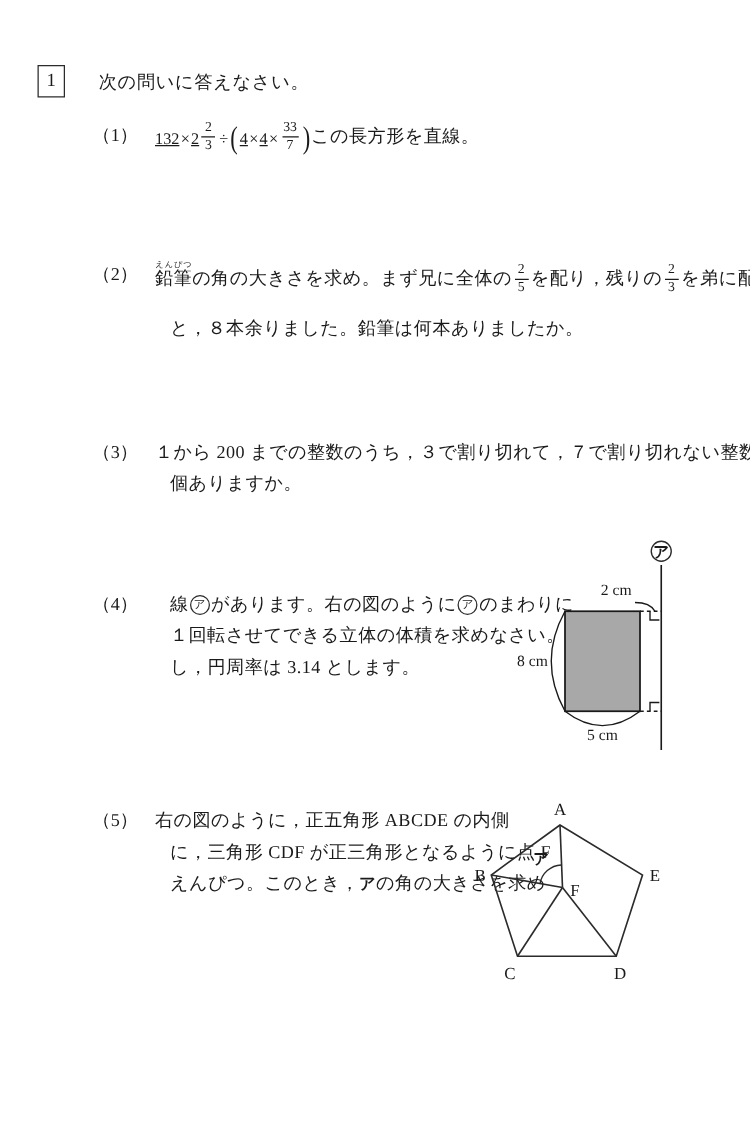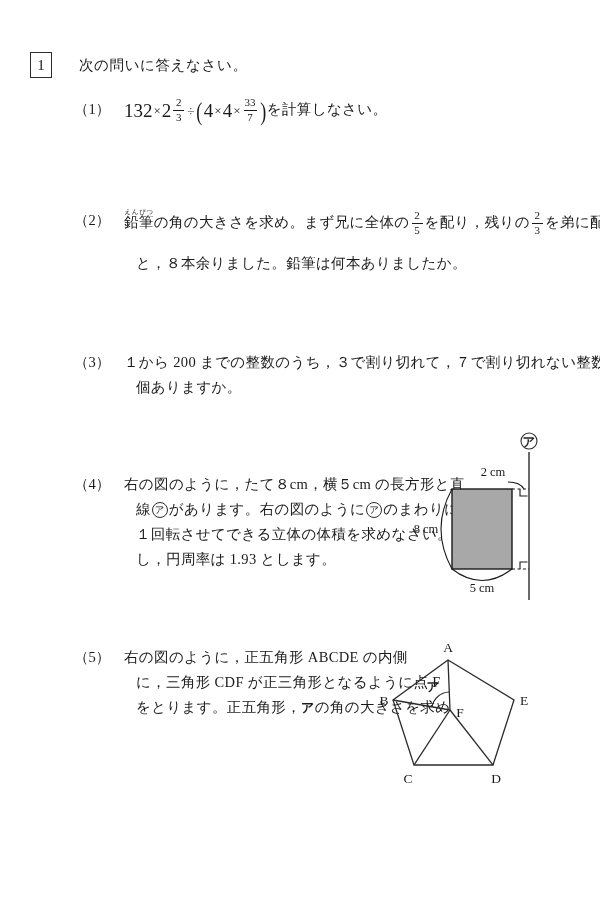--- a/index.html
+++ b/index.html
@@ -69,21 +69,21 @@
   .indent-1 { padding-left: 12px; }
 
   
   .mathrow {
     display: inline-flex;
     align-items: center;
     vertical-align: middle;
     font-size: 14px;
     letter-spacing: 0;
   }
-  .mnum { font-size: 19px; }
+  .mnum { font-size: 13px; text-decoration: underline; }
   .op { padding: 0 1px; font-size: 13px; }
   .frac {
     display: inline-flex;
     flex-direction: column;
     align-items: center;
     vertical-align: middle;
     margin: 0 2px;
     position: relative;
     top: -0.5px;
   }
@@ -186,21 +186,21 @@
           <span class="mnum">4</span>
           <span class="op">×</span>
           <span class="mnum">4</span>
           <span class="op">×</span>
           <span class="frac">
             <span class="nu">33</span>
             <span class="bar"></span>
             <span class="de">7</span>
           </span>
           <span class="bigparen">)</span>
-        </span><span>を計算しなさい。</span>
+        </span><span>この長方形を直線。</span>
       </span>
     </span>
   </div>
 
   <div class="q" style="left:74px; top:208px;">
     <span class="q-label">（2）</span>
     <span class="q-body">
       <span class="q-line">
         <ruby><span>鉛筆</span><rt>えんぴつ</rt></ruby><span>の角の大きさを求め。まず兄に全体の</span><span class="frac">
             <span class="nu">2</span>
@@ -220,26 +220,25 @@
     <span class="q-label">（3）</span>
     <span class="q-body">
       <span class="q-line">１から 200 までの整数のうち，３で割り切れて，７で割り切れない整数は何</span>
       <span class="q-line indent-1">個ありますか。</span>
     </span>
   </div>
 
   <div class="q" style="left:74px; top:472px;">
     <span class="q-label">（4）</span>
     <span class="q-body">
-      <span class="q-line">右の図のように，たて８cm，横５cm の長方形と直</span>
       <span class="q-line indent-1">
         <span>線</span><span class="maru">ア</span><span>があります。右の図のように</span><span class="maru">ア</span><span>のまわりに</span>
       </span>
       <span class="q-line indent-1">１回転させてできる立体の体積を求めなさい。ただ</span>
-      <span class="q-line indent-1">し，円周率は 1.93 とします。</span>
+      <span class="q-line indent-1">し，円周率は 3.14 とします。</span>
     </span>
   </div>
 
   <div class="fig" style="left:408px; top:432px;">
     <svg width="190" height="185" viewBox="0 0 190 185">
 
       <line x1="121" y1="20" x2="121" y2="168" stroke="#1a1a1a" stroke-width="1.3"></line>
 
       <circle cx="121" cy="9" r="8" fill="#ffffff" stroke="#2b2b2b" stroke-width="1.1"></circle>
       <text class="figtext-a" x="121" y="13.5" text-anchor="middle">ア</text>
@@ -263,21 +262,21 @@
       <text class="figtext" x="74" y="160" text-anchor="middle">5 cm</text>
     </svg>
   </div>
 
   <div class="q" style="left:74px; top:645px;">
     <span class="q-label">（5）</span>
     <span class="q-body">
       <span class="q-line">右の図のように，正五角形 ABCDE の内側</span>
       <span class="q-line indent-1">に，三角形 CDF が正三角形となるように点 F</span>
       <span class="q-line indent-1">
-        <span>をとります。正五角形，</span><span class="kata-a">ア</span><span>の角の大きさを求め</span>
+        <span>えんぴつ。このとき，</span><span class="kata-a">ア</span><span>の角の大きさを求め</span>
       </span>
     </span>
   </div>
 
   <div class="fig" style="left:380px; top:638px;">
     <svg width="200" height="175" viewBox="0 0 200 175">
 
       <polygon points="68,22 13,62 34,127 113,127 134,62" fill="none" stroke="#2b2b2b" stroke-width="1.3"></polygon>
 
       <line x1="70" y1="72" x2="68" y2="22" stroke="#2b2b2b" stroke-width="1.3"></line>

